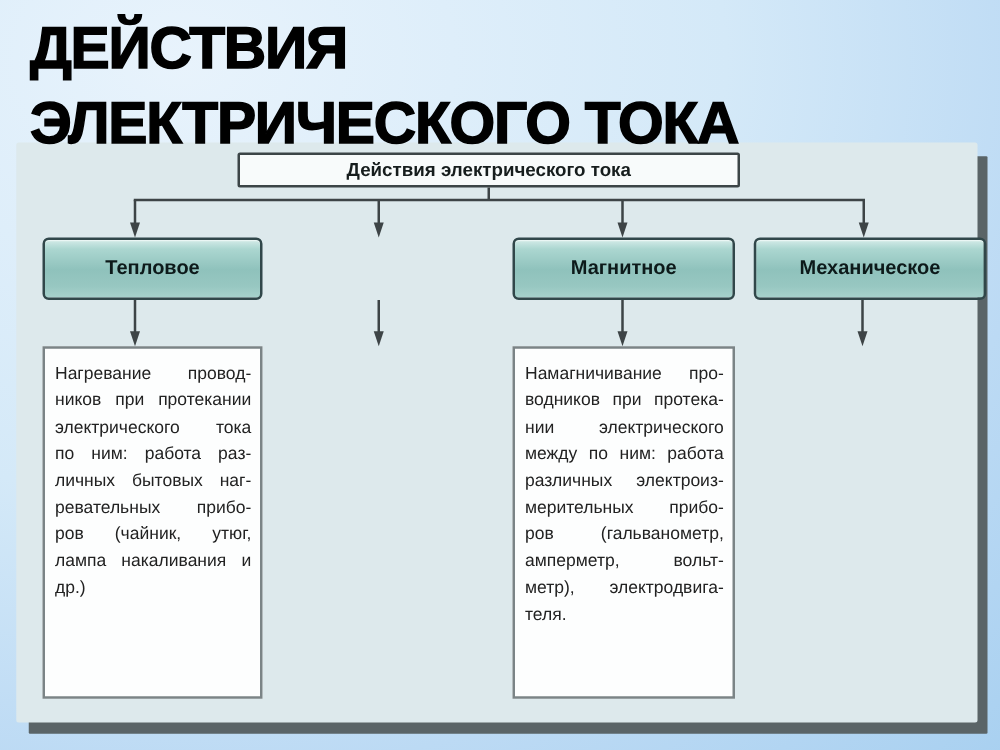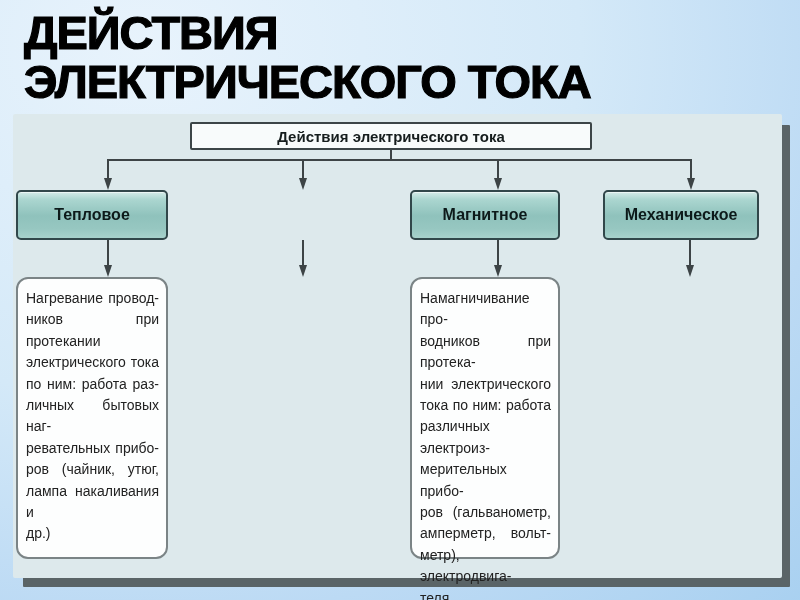--- a/index.html
+++ b/index.html
@@ -3,21 +3,21 @@
 <meta charset="utf-8">
 <style>
   html,body{margin:0;padding:0;}
   body{
     width:800px;height:600px;overflow:hidden;position:relative;
     font-family:"Liberation Sans",sans-serif;
     background:radial-gradient(130% 140% at 18% 8%, #e8f3fc 0%, #d4e9f8 42%, #bcdaf4 68%, #a2cdef 100%);
   }
   .slide-title{
     position:absolute;left:24px;top:8px;z-index:10;
-    font-size:47px;line-height:49px;font-weight:700;color:#000;
+    font-size:47px;line-height:60px;font-weight:700;color:#000;
     letter-spacing:-1px;-webkit-text-stroke:1.2px #000;
     white-space:pre-line;
   }
   .panel{
     position:absolute;left:13px;top:114px;width:769px;height:464px;
     background:#dde9ec;border-radius:2px;
     box-shadow:9px 10px 0 -1px #5a6467;
     z-index:1;
   }
   .top-box{
@@ -35,31 +35,31 @@
   .branch-box{
     position:absolute;top:76px;height:50px;box-sizing:border-box;
     background:linear-gradient(to bottom,#d3ebe8 0%,#abd6d0 16%,#8fc2bc 52%,#97c7c1 80%,#a7d2cc 100%);
     border:2px solid #31474a;border-radius:5px;
     box-shadow:inset 0 1px 0 rgba(255,255,255,.55);
     display:flex;align-items:center;justify-content:center;
     font-size:16px;font-weight:700;color:#0d1a1a;
   }
   .desc-box{
     position:absolute;top:163px;height:282px;box-sizing:border-box;
-    background:#fdfefe;border:2px solid #7b8486;border-radius:12px;
+    background:#fdfefe;border:2px solid #7b8486;border-radius:0;
     padding:9px 7px 0 8px;
   }
   .desc-text{
     font-size:14px;line-height:21.4px;color:#222;
     white-space:pre-line;text-align:justify;text-align-last:justify;
   }
-  .c1{left:3px;width:152px;}
+  .c1{left:21px;width:176px;}
   .c2{left:202px;width:176px;}
-  .c3{left:397px;width:150px;}
-  .c4{left:590px;width:156px;}
+  .c3{left:397px;width:178px;}
+  .c4{left:590px;width:186px;}
 </style>
 </head>
 <body>
 
 <div class="slide-title">ДЕЙСТВИЯ
 ЭЛЕКТРИЧЕСКОГО ТОКА</div>
 
 <div class="panel">
 
   <div class="top-box">
@@ -107,21 +107,21 @@
 личных бытовых наг-
 ревательных прибо-
 ров (чайник, утюг,
 лампа накаливания и
 др.)</div>
   </div>
   <div class="desc-box c3">
     <div class="desc-text">Намагничивание про-
 водников при протека-
 нии электрического
-тока по ним: работа
+между по ним: работа
 различных электроиз-
 мерительных прибо-
 ров (гальванометр,
 амперметр, вольт-
 метр), электродвига-
 теля.</div>
   </div>
 
 </div>
 

